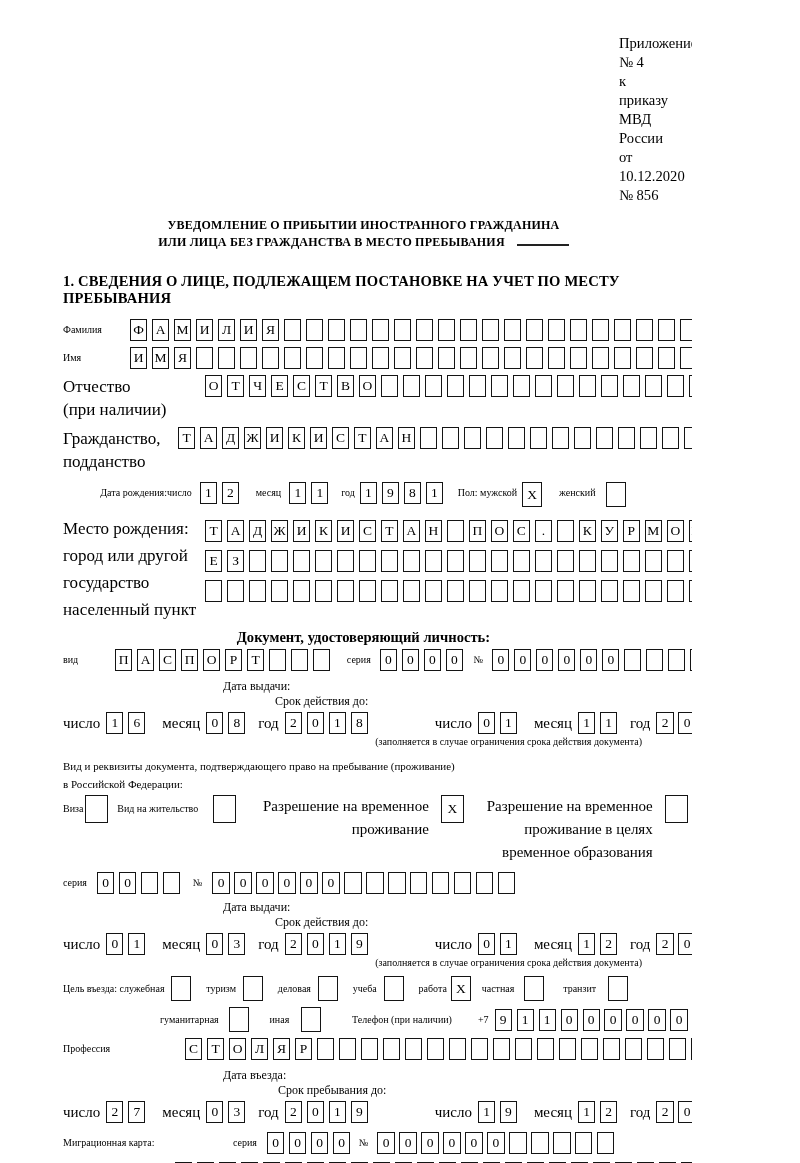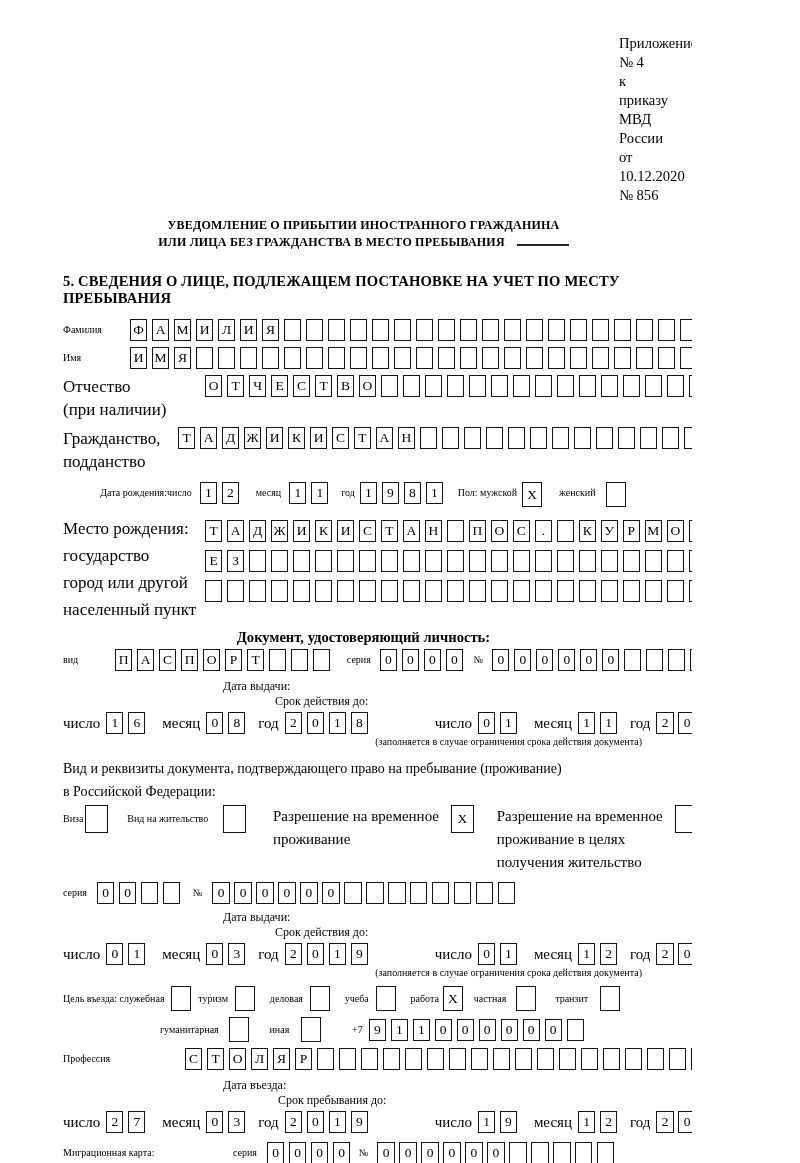--- a/index.html
+++ b/index.html
@@ -26,23 +26,23 @@
   .cells-lg .cell{width:23px;height:28px;}
 
   .w67{width:67px;} .w142{width:142px;} .w115{width:115px;} .w52{width:52px;}
   .w102{width:104px;text-align:right;} .w122{width:122px;} .w170{width:170px;} .w112{width:112px;}
 
   .subheads{display:flex;font-size:12px;margin-top:8px;flex-direction:column;}
   .dates{display:flex;align-items:flex-start;margin-top:3px;}
   .dlabel{font-size:15px;line-height:22px;margin-right:6px;flex:none;}
   .note{font-size:10px;text-align:right;padding-right:22px;margin-top:2px;}
 
-  .intro{margin-top:10px;font-size:14px;line-height:1.65;}
-
-  .opt-col{flex:none;text-align:left;font-size:15px;line-height:23px;}
+  .intro{margin-top:10px;font-size:11px;line-height:1.65;}
+
+  .opt-col{flex:none;text-align:right;font-size:15px;line-height:23px;}
   .stack3{margin-top:5px;}
   .stack3 .cells{margin-top:8px;}
   .stack3 .cells:first-child{margin-top:0;}
 </style>
 </head>
 <body>
 
 <div class="page">
 
   <div class="header-note">
@@ -50,21 +50,21 @@
     <div>к приказу МВД России</div>
     <div>от 10.12.2020 № 856</div>
   </div>
 
 
   <div class="title">
     <div>УВЕДОМЛЕНИЕ О ПРИБЫТИИ ИНОСТРАННОГО ГРАЖДАНИНА</div>
     <div><span>ИЛИ ЛИЦА БЕЗ ГРАЖДАНСТВА В МЕСТО ПРЕБЫВАНИЯ</span><span class="blank"></span></div>
   </div>
 
-  <div class="section-heading">5. СВЕДЕНИЯ О ЛИЦЕ, ПОДЛЕЖАЩЕМ ПОСТАНОВКЕ НА УЧЕТ ПО МЕСТУ ПРЕБЫВАНИЯ</div>
+  <div class="section-heading">1. СВЕДЕНИЯ О ЛИЦЕ, ПОДЛЕЖАЩЕМ ПОСТАНОВКЕ НА УЧЕТ ПО МЕСТУ ПРЕБЫВАНИЯ</div>
 
   <div class="frow" style="margin-top:12px;">
     <div class="flabel w67">Фамилия</div>
     <div class="cells">
         <span class="cell">Ф</span>
         <span class="cell">А</span>
         <span class="cell">М</span>
         <span class="cell">И</span>
         <span class="cell">Л</span>
         <span class="cell">И</span>
@@ -225,22 +225,22 @@
       </span>
     <span class="flabel" style="margin-left:12px;margin-right:10px;">женский</span>
     <span class="cells cells-md">
         <span class="cell"></span>
       </span>
   </div>
 
   <div class="frow" style="margin-top:8px;">
     <div class="lblcol w142" style="line-height:27px;">
       <div>Место рождения:</div>
+      <div>город или другой</div>
       <div>государство</div>
-      <div>город или другой</div>
       <div>населенный пункт</div>
     </div>
     <div class="stack3">
       <div class="cells">
           <span class="cell">Т</span>
           <span class="cell">А</span>
           <span class="cell">Д</span>
           <span class="cell">Ж</span>
           <span class="cell">И</span>
           <span class="cell">К</span>
@@ -401,35 +401,35 @@
   <div class="intro">
     <div>Вид и реквизиты документа, подтверждающего право на пребывание (проживание)</div>
     <div>в Российской Федерации:</div>
   </div>
 
   <div class="frow" style="margin-top:2px;">
     <span class="flabel" style="line-height:28px;">Виза</span>
     <span class="cells cells-lg" style="margin-left:2px;">
         <span class="cell"></span>
       </span>
-    <span class="flabel" style="line-height:28px;margin-left:14px;">Вид на жительство</span>
+    <span class="flabel" style="line-height:28px;margin-left:4px;">Вид на жительство</span>
     <span class="cells cells-lg" style="margin-left:15px;">
         <span class="cell"></span>
       </span>
     <div class="opt-col" style="margin-left:22px;">
       <div>Разрешение на временное</div>
       <div>проживание</div>
     </div>
     <span class="cells cells-lg" style="margin-left:12px;">
         <span class="cell">X</span>
       </span>
     <div class="opt-col" style="margin-left:18px;">
       <div>Разрешение на временное</div>
       <div>проживание в целях</div>
-      <div>получения жительство</div>
+      <div>временное образования</div>
     </div>
     <span class="cells cells-lg" style="margin-left:12px;">
         <span class="cell"></span>
       </span>
   </div>
 
   <div class="frow" style="margin-top:8px;">
     <span class="flabel" style="margin-right:10px;">серия</span>
     <span class="cells">
         <span class="cell">0</span>
@@ -496,21 +496,21 @@
         <span class="cell">5</span>
       </span>
   </div>
   <div class="note">(заполняется в случае ограничения срока действия документа)</div>
 
   <div class="frow" style="margin-top:8px;">
     <span class="flabel" style="line-height:26px;">Цель въезда: служебная</span>
     <span class="cells cells-md" style="margin-left:7px;">
         <span class="cell"></span>
       </span>
-    <span class="flabel" style="line-height:26px;margin-left:2px;">туризм</span>
+    <span class="flabel" style="line-height:26px;margin-left:10px;">туризм</span>
     <span class="cells cells-md" style="margin-left:7px;">
         <span class="cell"></span>
       </span>
     <span class="flabel" style="line-height:26px;margin-left:10px;">деловая</span>
     <span class="cells cells-md" style="margin-left:7px;">
         <span class="cell"></span>
       </span>
     <span class="flabel" style="line-height:26px;margin-left:10px;">учеба</span>
     <span class="cells cells-md" style="margin-left:7px;">
         <span class="cell"></span>
@@ -531,20 +531,21 @@
 
   <div class="frow" style="margin-top:5px;">
     <span class="flabel" style="line-height:26px;margin-left:97px;">гуманитарная</span>
     <span class="cells cells-md" style="margin-left:10px;">
         <span class="cell"></span>
       </span>
     <span class="flabel" style="line-height:26px;margin-left:16px;">иная</span>
     <span class="cells cells-md" style="margin-left:12px;">
         <span class="cell"></span>
       </span>
+    <span class="flabel" style="line-height:26px;margin-left:26px;">Телефон (при наличии)</span>
     <span class="flabel" style="line-height:26px;margin-left:26px;margin-right:6px;">+7</span>
     <span class="cells" style="margin-top:2px;">
         <span class="cell">9</span>
         <span class="cell">1</span>
         <span class="cell">1</span>
         <span class="cell">0</span>
         <span class="cell">0</span>
         <span class="cell">0</span>
         <span class="cell">0</span>
         <span class="cell">0</span>

